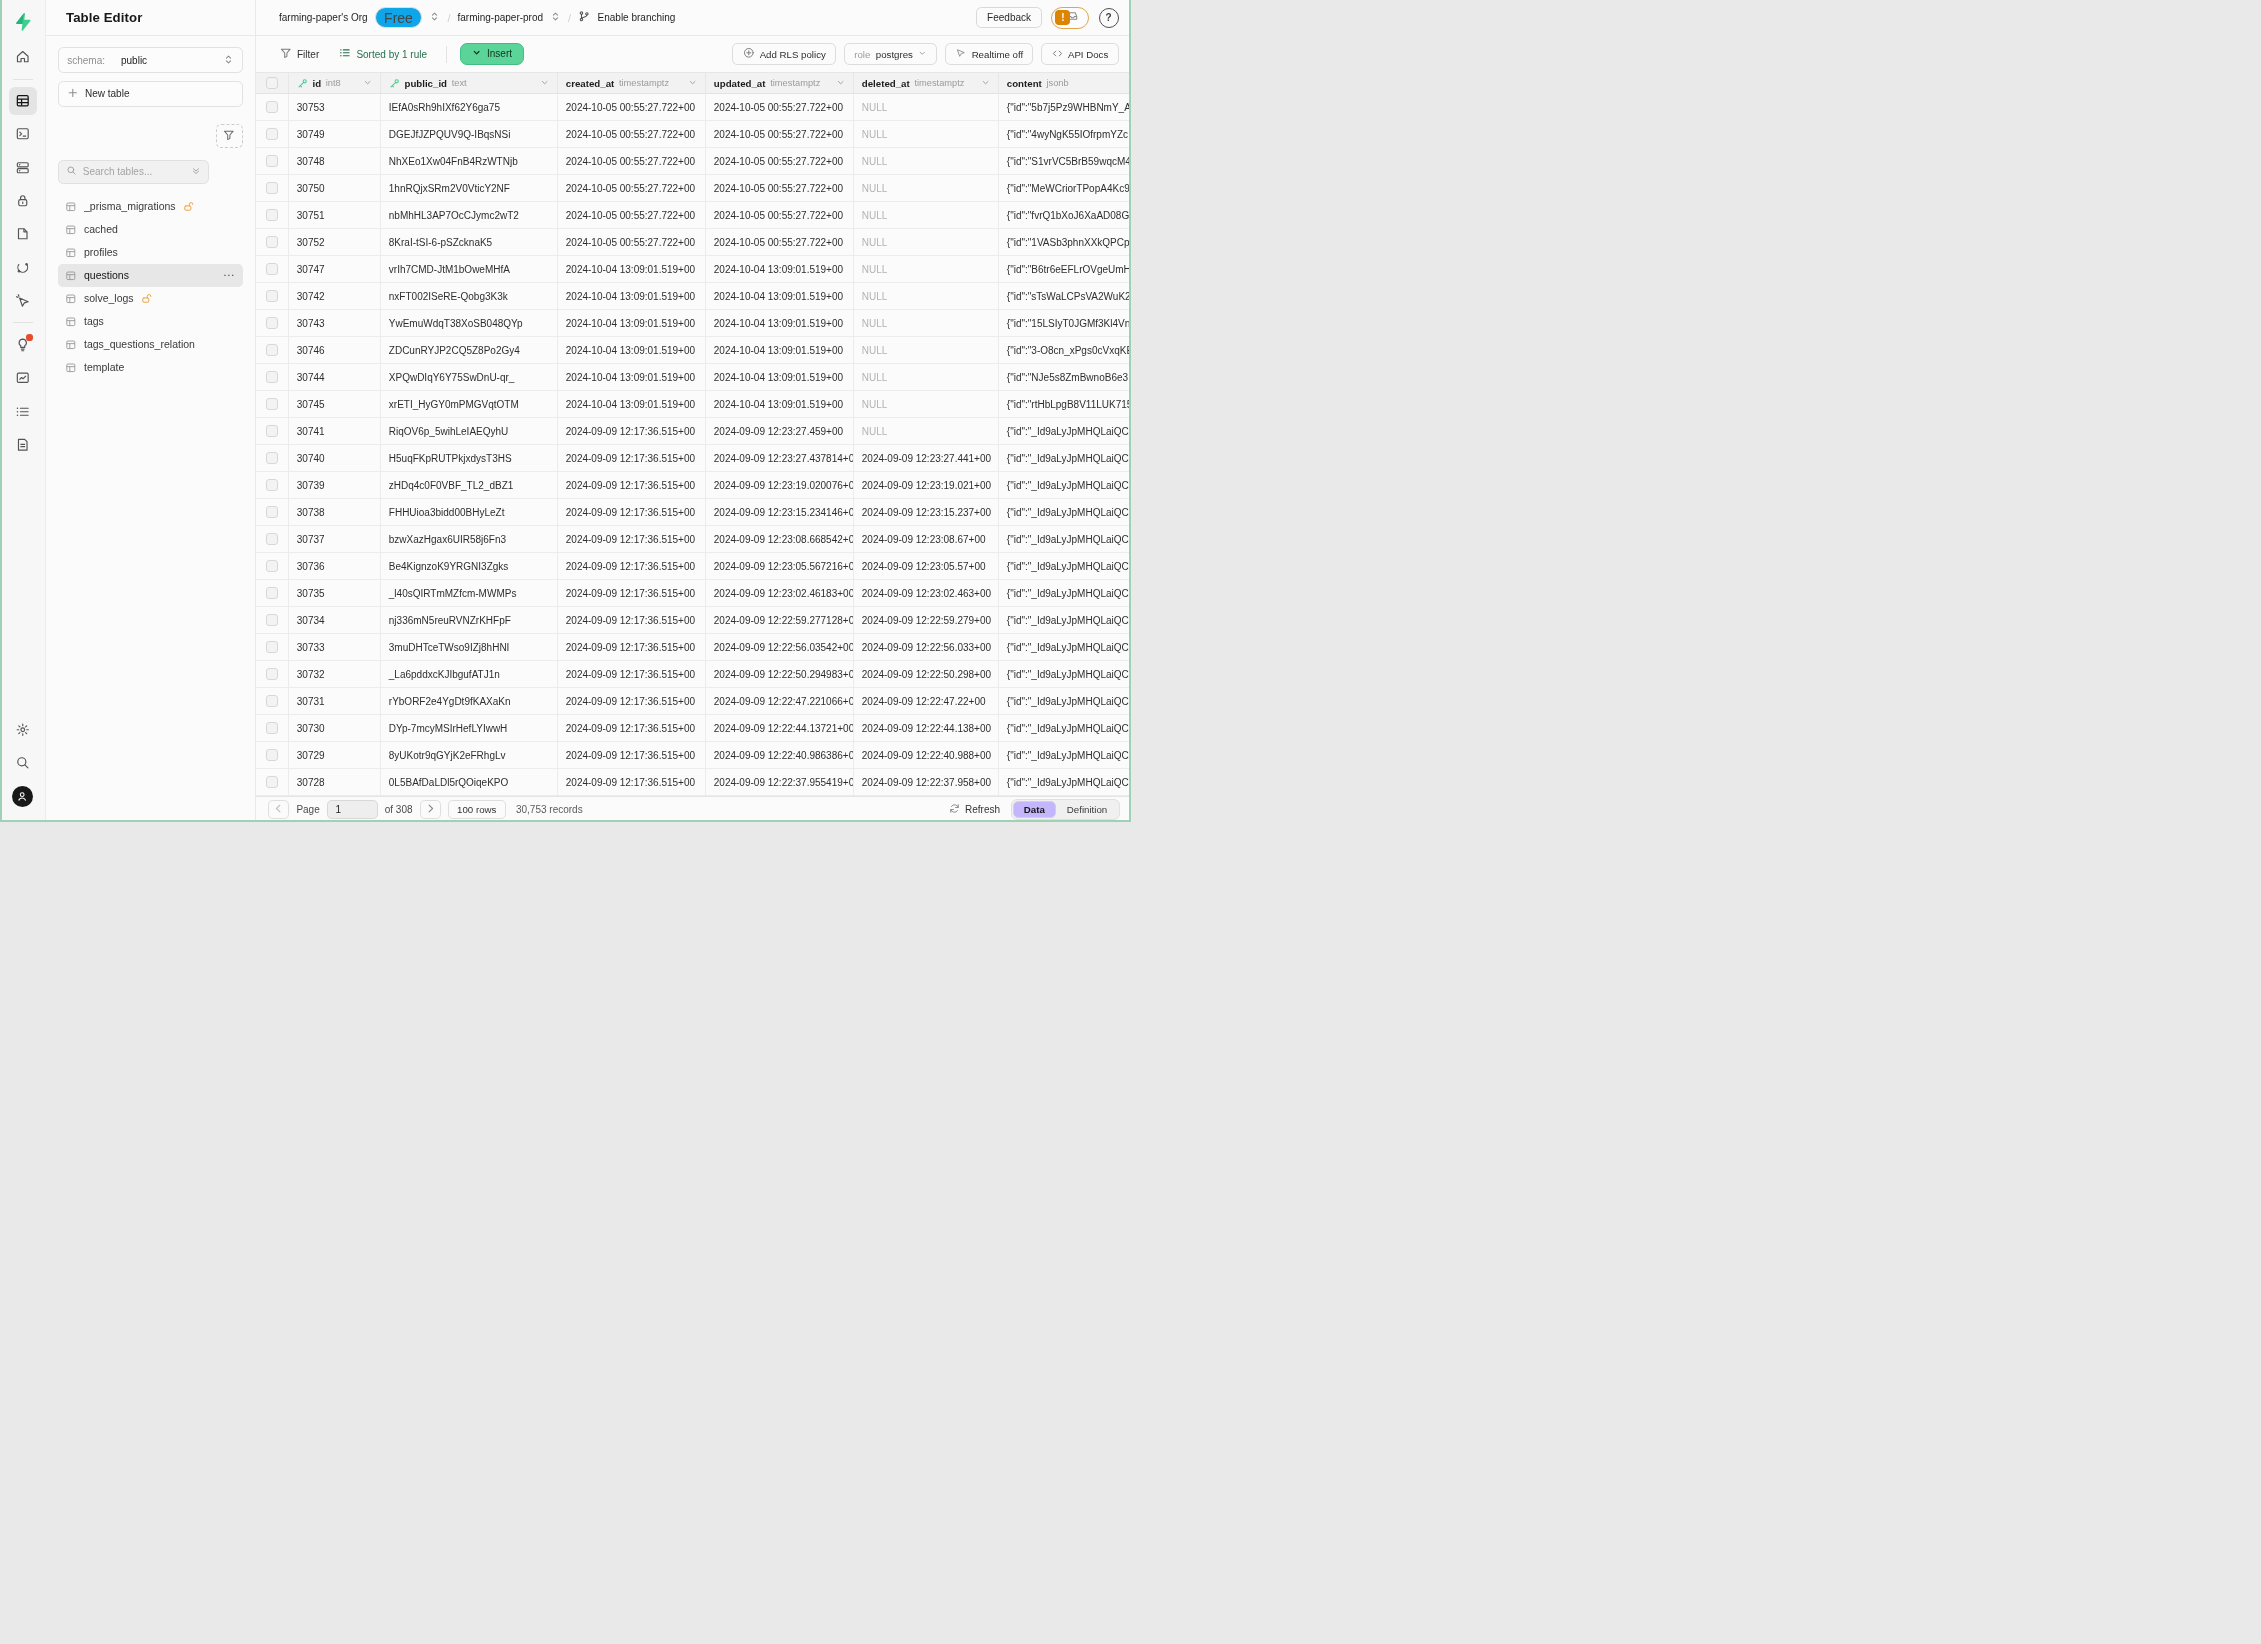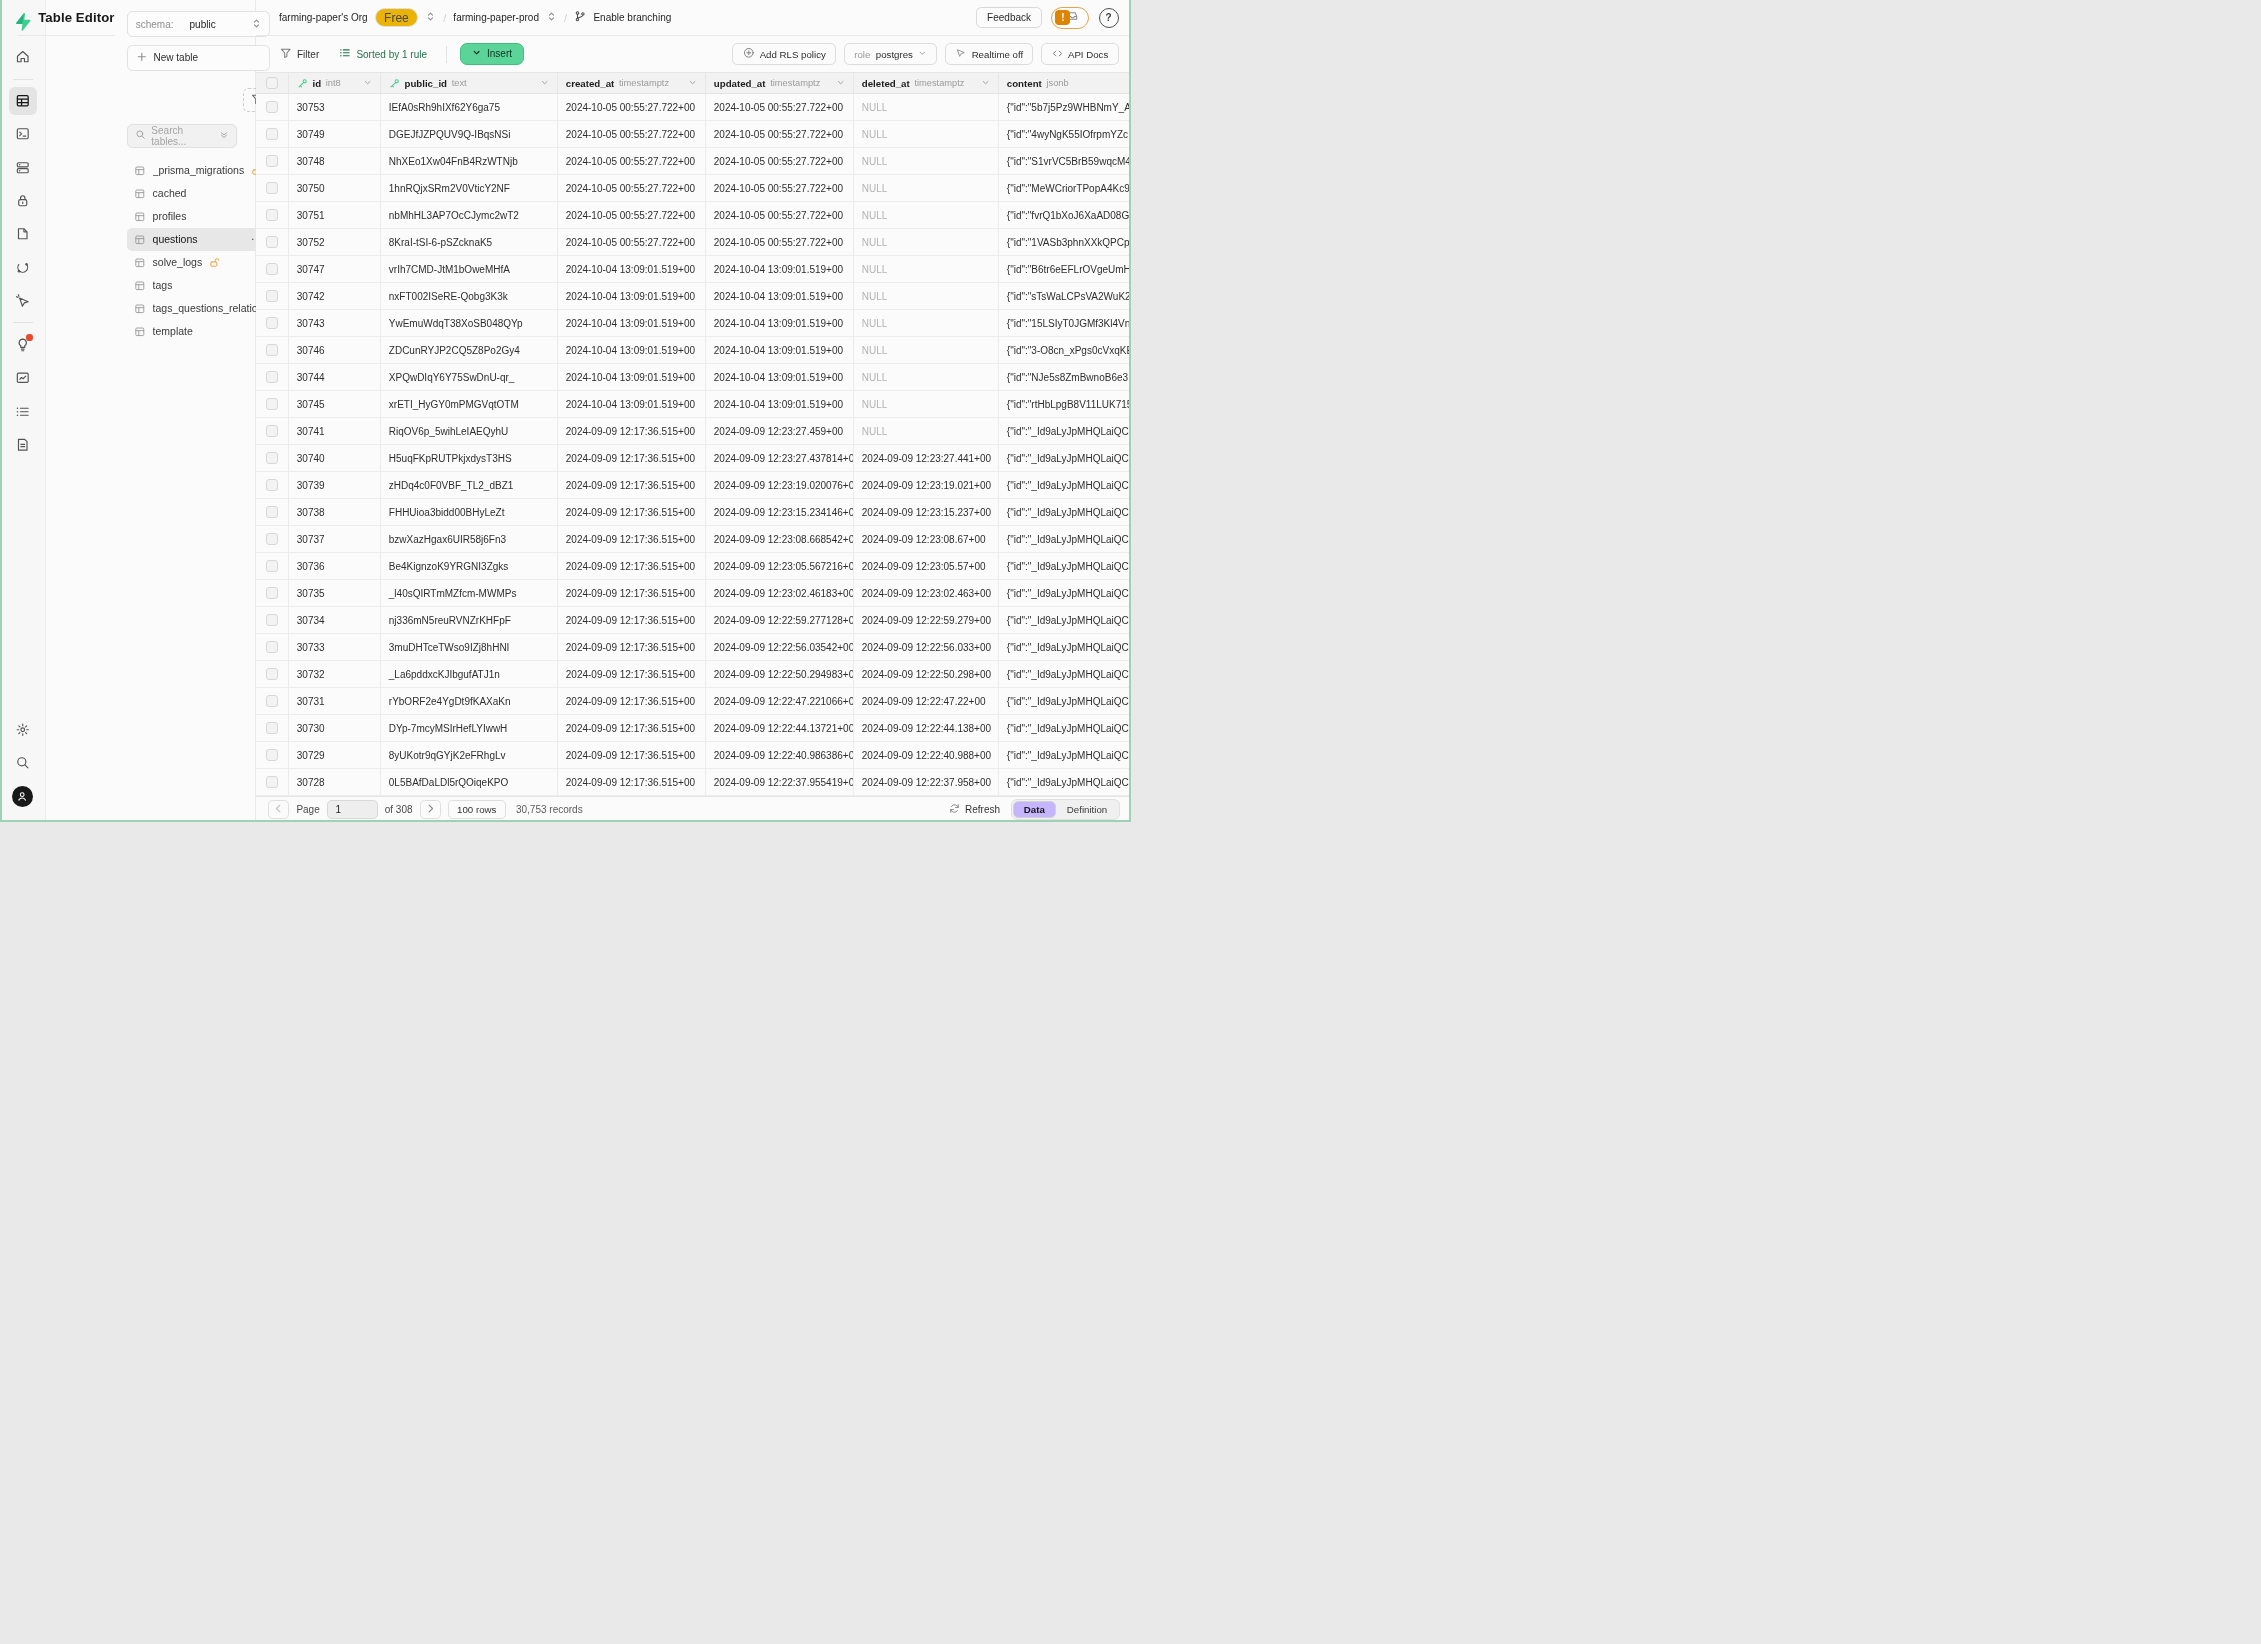--- a/index.html
+++ b/index.html
@@ -16,21 +16,21 @@
   .rail-item { width:28px; height:28px; display:flex; align-items:center; justify-content:center; border-radius:6.2px; margin:2.7px 0; color:#545454; position:relative; cursor:pointer; }
   .rail-item.active { background:#e4e4e4; color:#141414; }
   .rail-item svg { display:block; }
   .rail-logo { width:28px; height:28px; display:flex; align-items:center; justify-content:center; margin-bottom:4.7px; }
   .rail-div { width:20px; height:0.8px; background:#e2e2e2; margin:4.7px 0; }
   .rail-spacer { flex:1; }
   .red-dot { position:absolute; top:3.9px; right:3.9px; width:6.2px; height:6.2px; border-radius:50%; background:#e54d2e; }
   .avatar { width:21px; height:21px; border-radius:50%; background:#181818; display:flex; align-items:center; justify-content:center; }
 
   
-  .sidebar { width:210px; background:#fbfbfb; border-right:0.8px solid #e9e9e9; flex-shrink:0; display:flex; flex-direction:row;justify-content:center; }
+  .sidebar { width:210px; background:#fbfbfb; border-right:0.8px solid #e9e9e9; flex-shrink:0; display:flex; flex-direction:column; }
   .sidebar-head { height:36px; border-bottom:0.8px solid #e9e9e9; display:flex; align-items:center; padding-left:20px; flex-shrink:0; }
   .sidebar-title { font-size:13.2px; font-weight:600; color:#171717; letter-spacing:0.1px; }
   .sidebar-body { padding:11px 12.4px; }
   .select-box, .btn-newtable { width:100%; height:26px; border:0.8px solid #e1e1e1; border-radius:5.4px; background:#fcfcfc; display:flex; align-items:center; padding:0 7.8px; font-size:10px; cursor:pointer; }
   .select-box { justify-content:space-between; margin-bottom:7.8px; }
   .select-box .lab { color:#8f8f8f; }
   .select-box .val { color:#1d1d1d; font-weight:500; margin-left:16px; }
   .btn-newtable { gap:6.2px; color:#2c2c2c; font-weight:500; margin-bottom:17px; }
   .search-row { display:flex; gap:6.2px; margin-bottom:11px; }
   .search-input { flex:1; height:24px; border:0.8px solid #e0e0e0; border-radius:5.4px; background:#f1f1f1; display:flex; align-items:center; padding:0 7px; gap:5.4px; cursor:text;margin-top:36px; }
@@ -40,21 +40,21 @@
   .tbl-item { height:23px; display:flex; align-items:center; gap:7px; padding:0 7px; border-radius:4.7px; font-size:10.5px; color:#3a3a3a; cursor:pointer; }
   .tbl-item .nm { white-space:nowrap; overflow:hidden; }
   .tbl-item.sel { background:#e7e7e7; color:#141414; }
   .tbl-item .dots { margin-left:auto; color:#4f4f4f; font-size:11.6px; letter-spacing:0.8px; line-height:0; }
 
   
   .main { flex:1; display:flex; flex-direction:column; min-width:0; }
   .topbar { height:36px; border-bottom:0.8px solid #e9e9e9; display:flex; align-items:center; padding:0 12.4px 0 23px; flex-shrink:0; }
   .crumbs { display:flex; align-items:center; gap:7px; font-size:10px; color:#1f1f1f; }
   .crumb-sep { color:#d0d0d0; font-size:11px; }
-  .badge-free { font-size:12px; color:#454545; border:0.8px solid #e0e0e0; background:#eab308; border-radius:776px; padding:1.9px 8.5px; }
+  .badge-free { font-size:14px; color:#454545; border:0.8px solid #e0e0e0; background:#0ea5e9; border-radius:776px; padding:1.9px 8.5px; }
   .topbar-right { margin-left:auto; display:flex; align-items:center; gap:9.3px; }
   .btn-feedback { height:21px; border:0.8px solid #d9d9d9; border-radius:5.4px; background:transparent; padding:0 10px; font-size:10px; color:#2b2b2b; display:flex; align-items:center; cursor:pointer; font-family:inherit; }
   .btn-notif { height:22px; width:38px; border:1.2px solid #e2a44c; border-radius:776px; background:#fdfdfd; display:flex; align-items:center; padding:0 3.1px; cursor:pointer; }
   .notif-sq { width:14.8px; height:14.8px; border-radius:3.9px; background:#dd8500; color:#fff; font-weight:700; font-size:10px; display:flex; align-items:center; justify-content:center; z-index:1; }
   .notif-tray { margin-left:-3.9px; color:#8a8a8a; }
   .btn-help { width:20px; height:20px; border-radius:50%; border:1.2px solid #4f4f4f; background:transparent; color:#3d3d3d; font-size:10px; font-weight:600; display:flex; align-items:center; justify-content:center; cursor:pointer; }
 
   .toolbar { height:37px; border-bottom:0.8px solid #e6e6e6; display:flex; align-items:center; padding:0 12.4px 0 17px; gap:6.2px; flex-shrink:0; }
   .tb-ghost { display:flex; align-items:center; gap:5.4px; font-size:10px; color:#333; padding:3.9px 7px; border-radius:4.7px; cursor:pointer; background:transparent; border:none; font-family:inherit; }
   .tb-sort { color:#25704e; }

